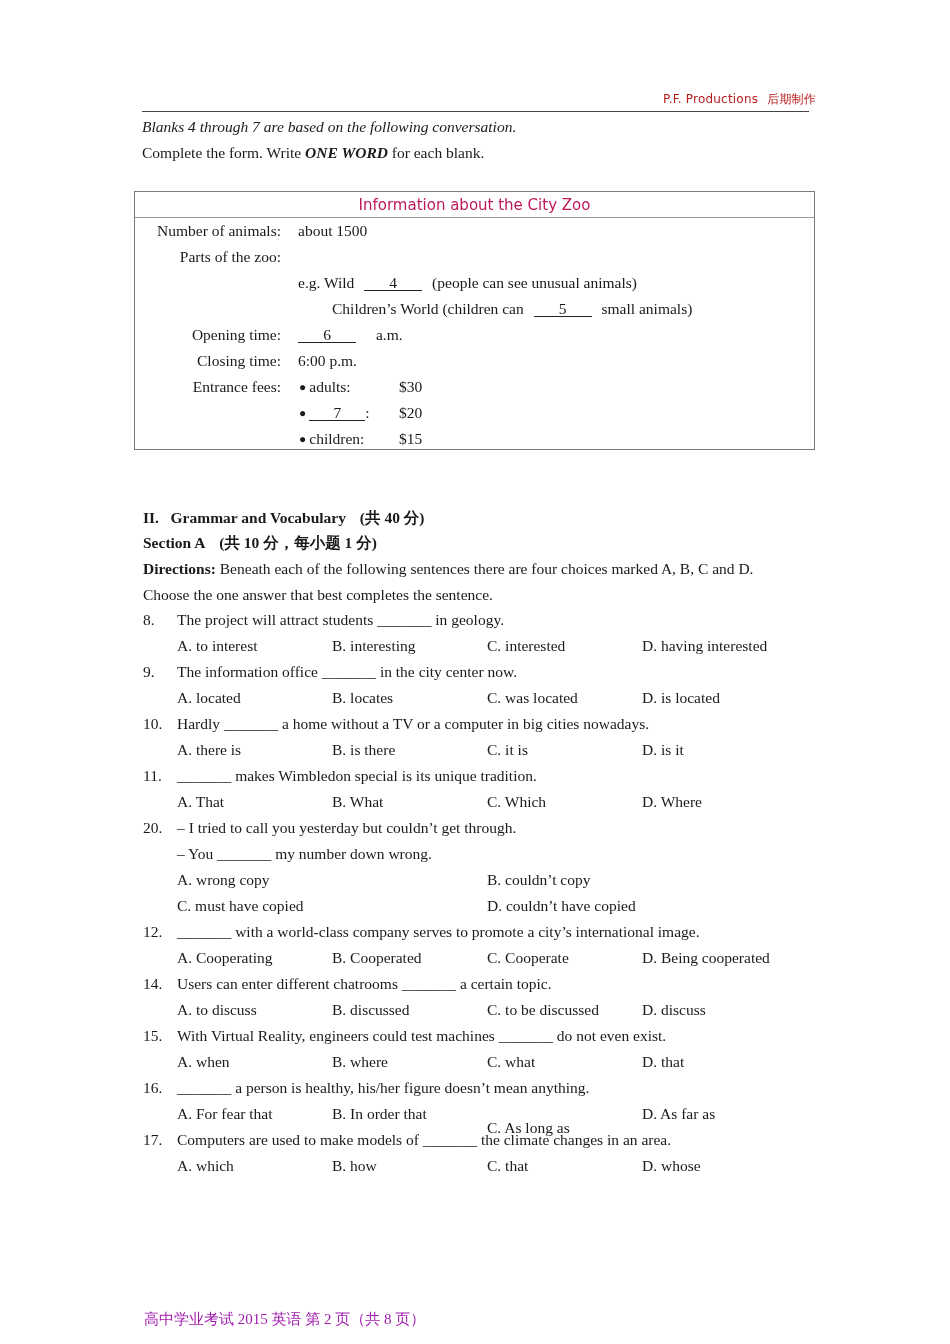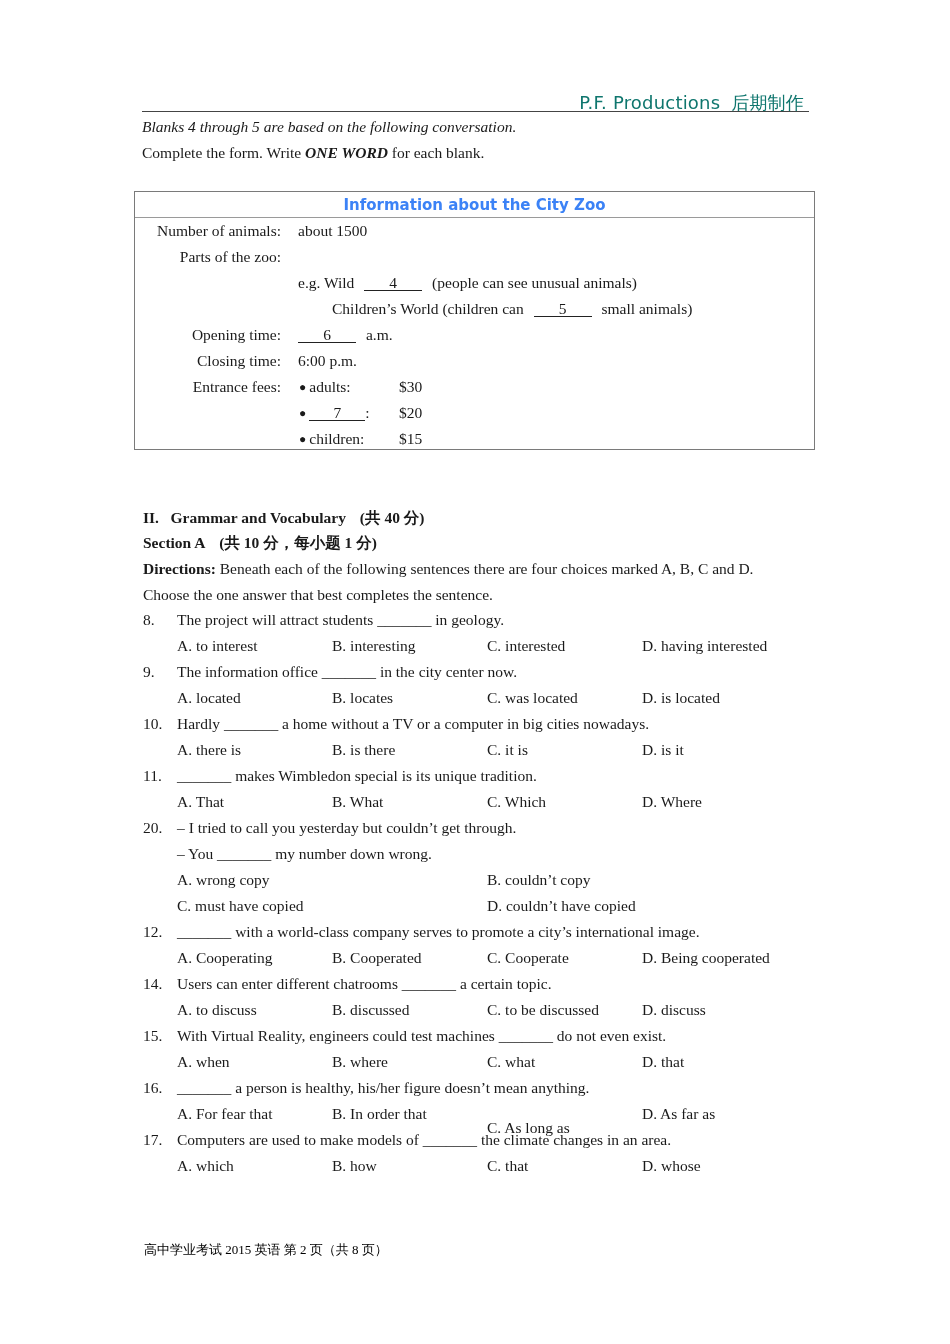--- a/index.html
+++ b/index.html
@@ -3,68 +3,68 @@
 <meta charset="utf-8">
 <style>
   html, body { margin: 0; padding: 0; background: #ffffff; }
   body {
     width: 950px; height: 1344px; position: relative; overflow: hidden;
     font-family: "Liberation Serif", "DejaVu Serif", serif;
     color: #1a1a1a; font-size: 15.5px;
   }
   .abs { position: absolute; white-space: nowrap; }
   .header-brand {
-    right: 146px; top: 91px;
+    right: 134px; top: 91px;
     font-family: "DejaVu Sans", "Liberation Sans", sans-serif;
-    font-size: 18px; color: #0f766e; letter-spacing: 0.2px;
+    font-size: 12px; color: #b91c1c; letter-spacing: 0.2px;
   }
   .header-rule {
     left: 142px; top: 111px; width: 667px; height: 0;
     border-top: 1.5px solid #444;
   }
   .italic { font-style: italic; }
   .b { font-weight: bold; }
   .bi { font-weight: bold; font-style: italic; }
 
   .zoo-table {
     position: absolute; left: 134px; top: 191px; width: 681px; height: 259px;
     border: 1.5px solid #7a7a7a; box-sizing: border-box;
   }
   .zoo-title {
     position: absolute; left: 0; right: 0; top: 0; height: 25px;
     border-bottom: 1.5px solid #9a9a9a;
     text-align: center; line-height: 27px;
     font-family: "DejaVu Sans", "Liberation Sans", sans-serif;
-    font-weight: bold; font-size: 15px; color: #3b82f6;
+    font-weight: normal; font-size: 15px; color: #be185d;
   }
   .lbl { text-align: right; width: 148px; }
   .blank {
     display: inline-block; border-bottom: 1px solid #222;
     text-align: center; line-height: 15px;
   }
   .bullet { font-size: 12px; position: relative; top: -1px; margin-right: 3px; }
 
   .qnum { left: 143px; }
   .qtext { left: 177px; }
   .optA { left: 177px; }
   .optB { left: 332px; }
   .optC { left: 487px; }
   .optD { left: 642px; }
-  .footer { left: 144px; top: 1241px; font-size: 13px; color: #000000; }
+  .footer { left: 144px; top: 1310px; font-size: 15px; color: #a21caf; }
 </style>
 </head>
 <body>
 
 <div class="abs header-brand">
   <span>P.F. Productions</span>
   <span style="margin-left:5px;">后期制作</span>
 </div>
 <div class="abs header-rule"></div>
 
-<div class="abs italic" style="left:142px; top:118px;">Blanks 4 through 5 are based on the following conversation.</div>
+<div class="abs italic" style="left:142px; top:118px;">Blanks 4 through 7 are based on the following conversation.</div>
 <div class="abs" style="left:142px; top:144px;"><span>Complete the form. Write </span><span class="bi">ONE WORD</span><span> for each blank.</span></div>
 
 <div class="zoo-table">
   <div class="zoo-title">Information about the City Zoo</div>
 </div>
 
 <div class="abs lbl" style="left:133px; top:222px;">Number of animals:</div>
 <div class="abs" style="left:298px; top:222px;">about 1500</div>
 
 <div class="abs lbl" style="left:133px; top:248px;">Parts of the zoo:</div>
@@ -76,21 +76,21 @@
 </div>
 <div class="abs" style="left:332px; top:300px;">
   <span>Children’s World (children can</span>
   <span class="blank" style="width:58px; margin-left:6px;">5</span>
   <span style="margin-left:6px;">small animals)</span>
 </div>
 
 <div class="abs lbl" style="left:133px; top:326px;">Opening time:</div>
 <div class="abs" style="left:298px; top:326px;">
   <span class="blank" style="width:58px;">6</span>
-  <span style="margin-left:6px;">a.m.</span>
+  <span style="margin-left:16px;">a.m.</span>
 </div>
 
 <div class="abs lbl" style="left:133px; top:352px;">Closing time:</div>
 <div class="abs" style="left:298px; top:352px;">6:00 p.m.</div>
 
 <div class="abs lbl" style="left:133px; top:378px;">Entrance fees:</div>
 
 <div class="abs" style="left:299px; top:378px;">
   <span class="bullet">●</span><span>adults:</span>
 </div>

